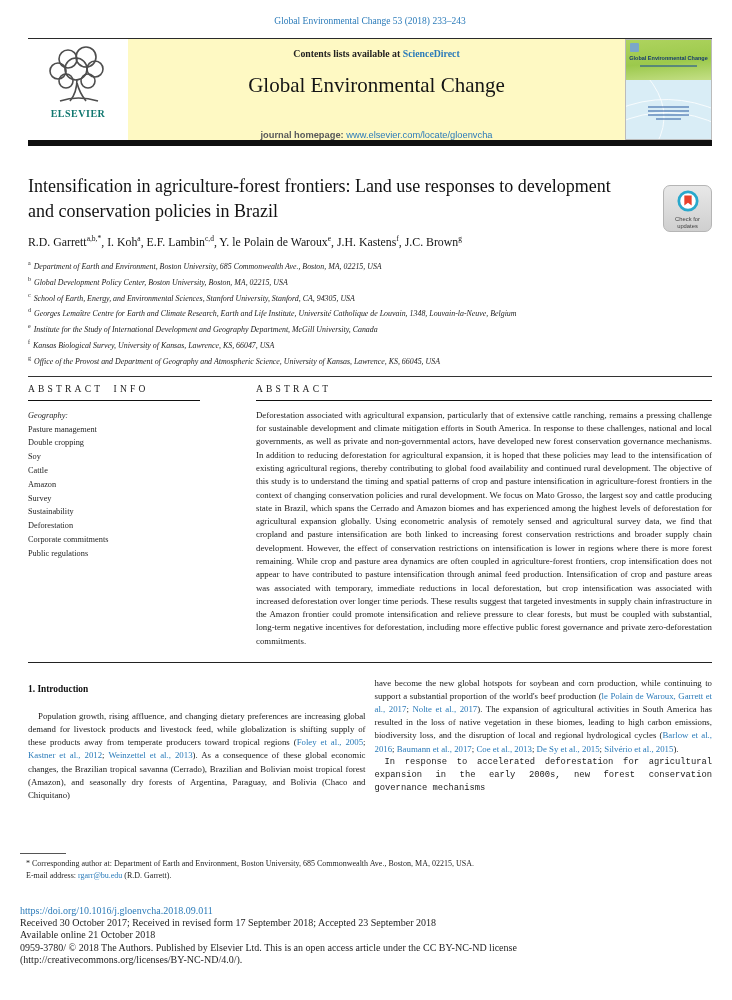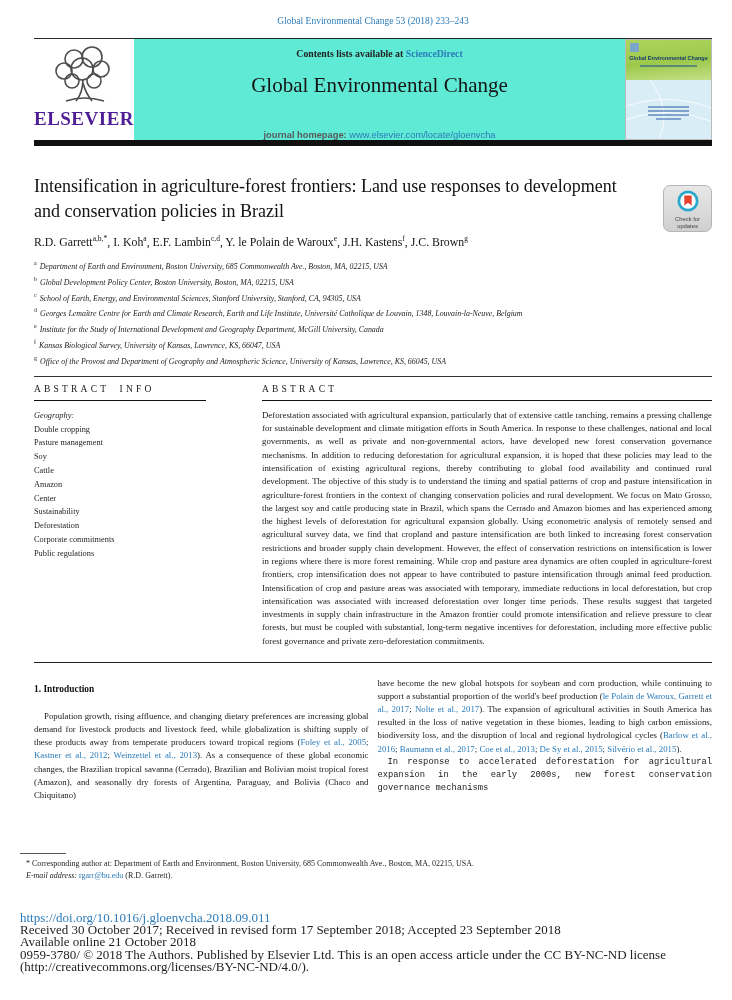--- a/index.html
+++ b/index.html
@@ -1,35 +1,35 @@
 <!DOCTYPE html>
 <html><head>
 <meta charset="utf-8">
 <style>
   html,body{margin:0;padding:0;background:#9a9a9a;}
   .page{
     position:relative;width:732px;height:1000px;margin:0 auto;background:#ffffff;
     font-family:"Liberation Serif", serif;color:#1c1c1c;overflow:hidden;
   }
-  .inner{position:absolute;left:34px;right:20px;top:0;}
+  .inner{position:absolute;left:28px;right:20px;top:0;}
   .link{color:#2b7bb9;}
-  .italic{font-style:italic;}
+  .italic{}
   .label{font-weight:bold;color:#57585a;}
 
   
   .top-citation{margin-top:16px;text-align:center;font-size:9.5px;color:#2b7bb9;}
   .rule-thin{border:none;border-top:1px solid #2a2a2a;margin:0;}
   .top-rule{margin-top:12px;}
 
   
   .header-band{display:flex;align-items:stretch;height:101px;}
   .logo-col{width:100px;background:#fff;display:flex;flex-direction:column;align-items:center;justify-content:flex-start;padding-top:6px;}
   .logo-col svg{display:block;}
-  .elsevier-word{font-family:"Liberation Serif",serif;font-weight:bold;color:#4c1d95;font-size:19px;letter-spacing:0.5px;margin-top:1px;}
-  .journal-box{flex:1;background:#5eead4;text-align:center;padding-top:9px;}
+  .elsevier-word{font-family:"Liberation Serif",serif;font-weight:bold;color:#0f766e;font-size:10px;letter-spacing:0.5px;margin-top:1px;}
+  .journal-box{flex:1;background:#fef9c3;text-align:center;padding-top:9px;}
   .contents-line{font-size:9.8px;font-weight:bold;color:#222;}
   .journal-title{font-size:21px;color:#151515;margin-top:14px;}
   .homepage-line{font-family:"Liberation Sans",sans-serif;font-size:9.3px;margin-top:32px;}
   .cover{width:85px;background:#d9edf6;position:relative;overflow:hidden;border:1px solid #bbb;}
   .cover-green{position:absolute;left:0;top:0;right:0;height:40px;background:linear-gradient(175deg,#aed35e 0%,#9cc94c 55%,#c4df86 100%);}
   .cover-logo{position:absolute;left:4px;top:3px;width:9px;height:9px;background:#7aa7c9;border-radius:1px;}
   .cover-title{position:absolute;left:0;right:0;top:15px;text-align:center;font-family:"Liberation Sans",sans-serif;font-weight:bold;font-size:5.5px;color:#173a6d;}
   .cover-sub{position:absolute;left:14px;right:14px;top:25px;height:2px;background:rgba(30,80,150,.55);}
   .cover-arcs{position:absolute;left:0;top:40px;}
   .cover-footlines{position:absolute;left:22px;right:22px;top:66px;}
@@ -61,21 +61,21 @@
   
   .body-cols{display:flex;gap:9px;margin-top:14px;}
   .col{flex:1;font-size:8.8px;line-height:13.1px;text-align:justify;color:#1a1a1a;}
   .intro-heading{font-weight:bold;font-size:9.4px;margin:6px 0 14px 0;color:#111;}
   .para-indent{text-indent:10px;}
 
   
   .footer{position:absolute;left:20px;right:20px;top:853px;}
   .footnote-divider{width:46px;border:none;border-top:1px solid #555;margin:0 0 4px 0;}
   .footnote{font-size:8px;line-height:11.8px;color:#1d1d1d;padding-left:6px;}
-  .pubinfo{margin-top:30px;font-size:13px;line-height:12.4px;color:#1d1d1d;}
+  .pubinfo{margin-top:23px;font-size:10px;line-height:12.4px;color:#1d1d1d;}
 </style>
 </head>
 <body>
 
 <div class="page">
   <div class="inner">
 
     <div class="top-citation">Global Environmental Change 53 (2018) 233–243</div>
     <hr class="rule-thin top-rule">
 
@@ -143,26 +143,26 @@
 
     <hr class="rule-thin affil-rule">
 
     <div class="ia-grid">
       <div>
         <div class="ia-heading">ABSTRACT INFO</div>
         <hr class="ia-underline short">
         <div class="keywords">
           <div class="kw-label">Geography:</div>
           <div>
+              <div>Pasture management</div>
               <div>Double cropping</div>
-              <div>Pasture management</div>
               <div>Soy</div>
               <div>Cattle</div>
               <div>Amazon</div>
-              <div>Center</div>
+              <div>Survey</div>
               <div>Sustainability</div>
               <div>Deforestation</div>
               <div>Corporate commitments</div>
               <div>Public regulations</div>
             </div>
         </div>
       </div>
       <div>
         <div class="ia-heading">ABSTRACT</div>
         <hr class="ia-underline">

